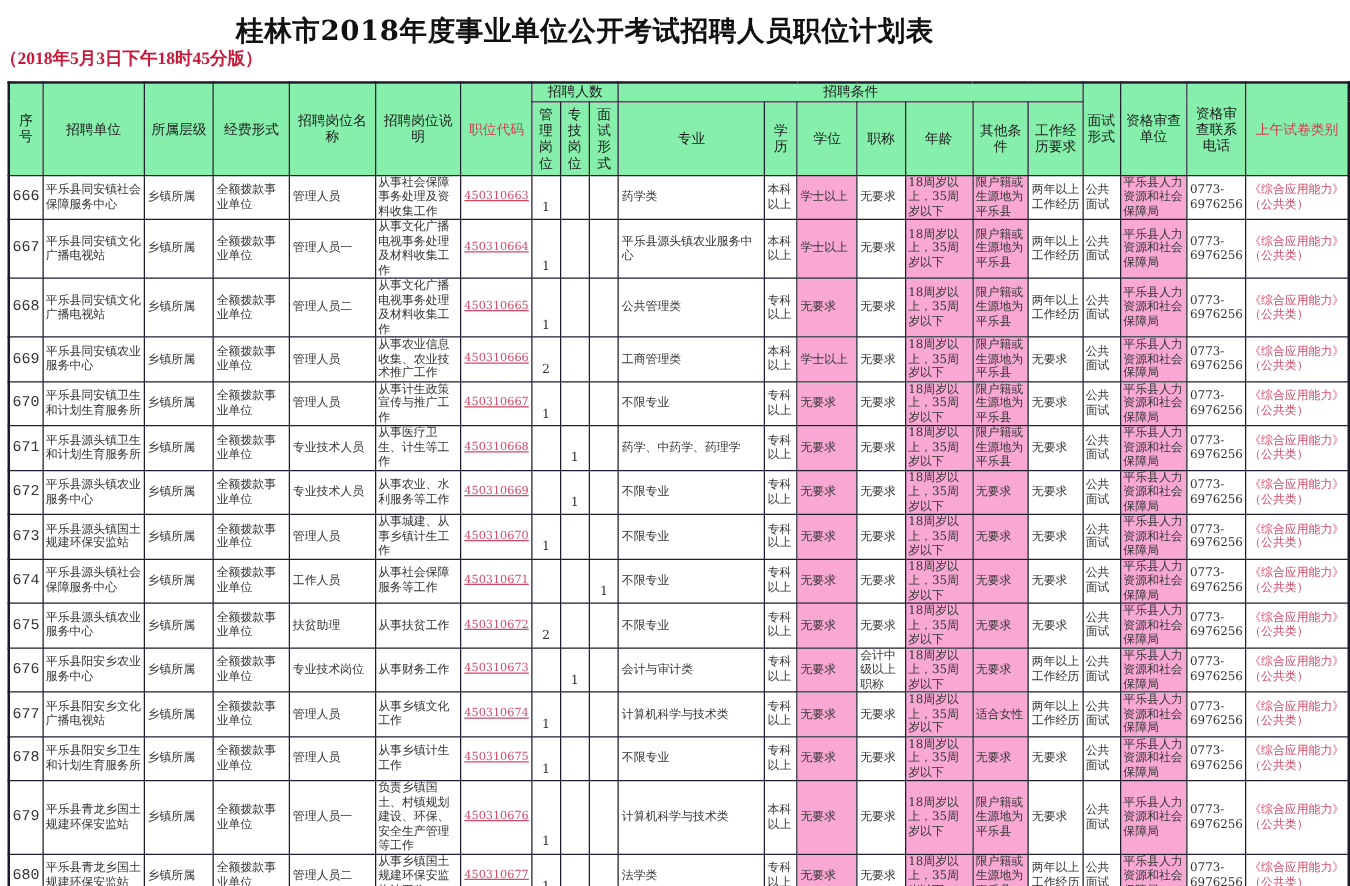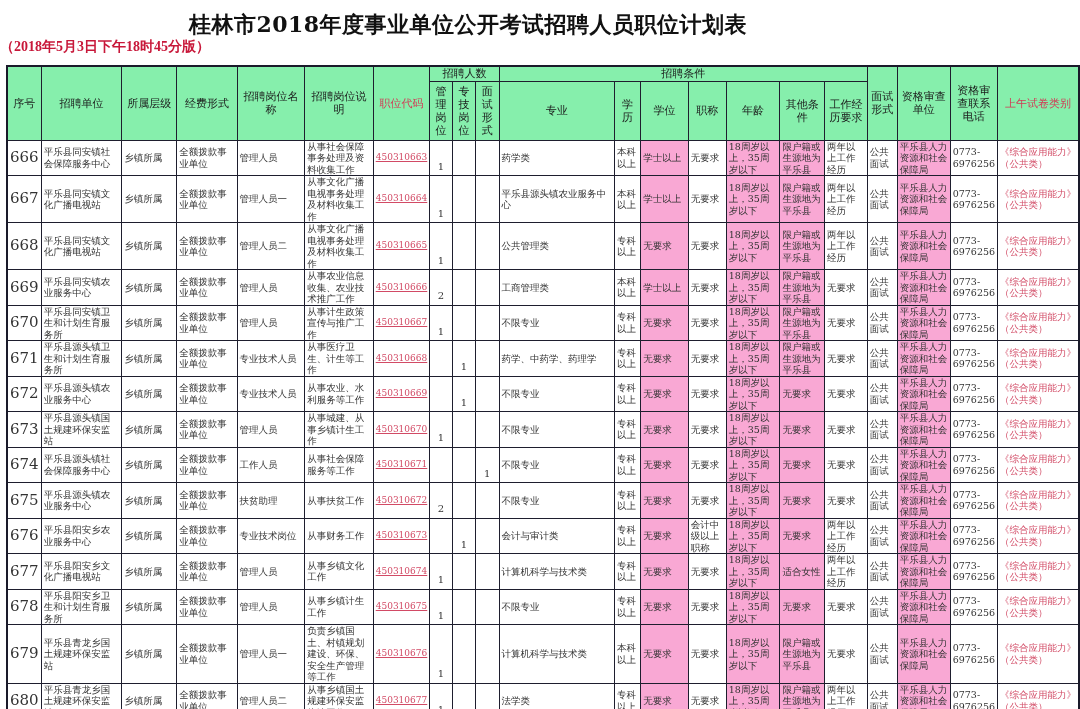--- a/index.html
+++ b/index.html
@@ -8,21 +8,21 @@
   .subtitle { position: absolute; top: 38px; left: 0; width: 1080px; text-align: left; font-size: 14px; font-weight: bold; color: #c8183a; font-family: Liberation Serif, serif; }
   table.plan { position: absolute; top: 65px; left: 6px; border-collapse: collapse; table-layout: fixed; border: 2px solid #1a1a2a; }
   table.plan th, table.plan td { border: 1px solid #1e1e2e; padding: 0 2px; overflow: hidden; }
   table.plan th { background: #86efac; font-weight: normal; font-size: 11px; text-align: center; color: #1a1a1a; line-height: 13px; }
   table.plan th.red { color: #d23a55; }
   table.plan td { font-size: 9.5px; line-height: 11.5px; text-align: left; vertical-align: middle; background: #ffffff; color: #333; }
   table.plan tr.row { height: 34.6px; }
   table.plan td.num { text-align: center; vertical-align: bottom; padding-bottom: 3px; font-size: 10px; }
   table.plan td.code { color: #d24a65; font-size: 9px; text-decoration: underline; }
   table.plan td.exam { color: #d24a65; font-size: 9.5px; }
-  table.plan td.idx { text-align: left; font-size: 15px; }
+  table.plan td.idx { text-align: left; font-size: 12px; font-family: Liberation Mono, monospace; }
   table.plan tr.row td.alt { background: #f9a8d4; }
 </style>
 </head>
 <body>
 
 <div class="title">桂林市2018年度事业单位公开考试招聘人员职位计划表</div>
 <div class="subtitle">（2018年5月3日下午18时45分版）</div>
 
 <table class="plan">
   <colgroup>

